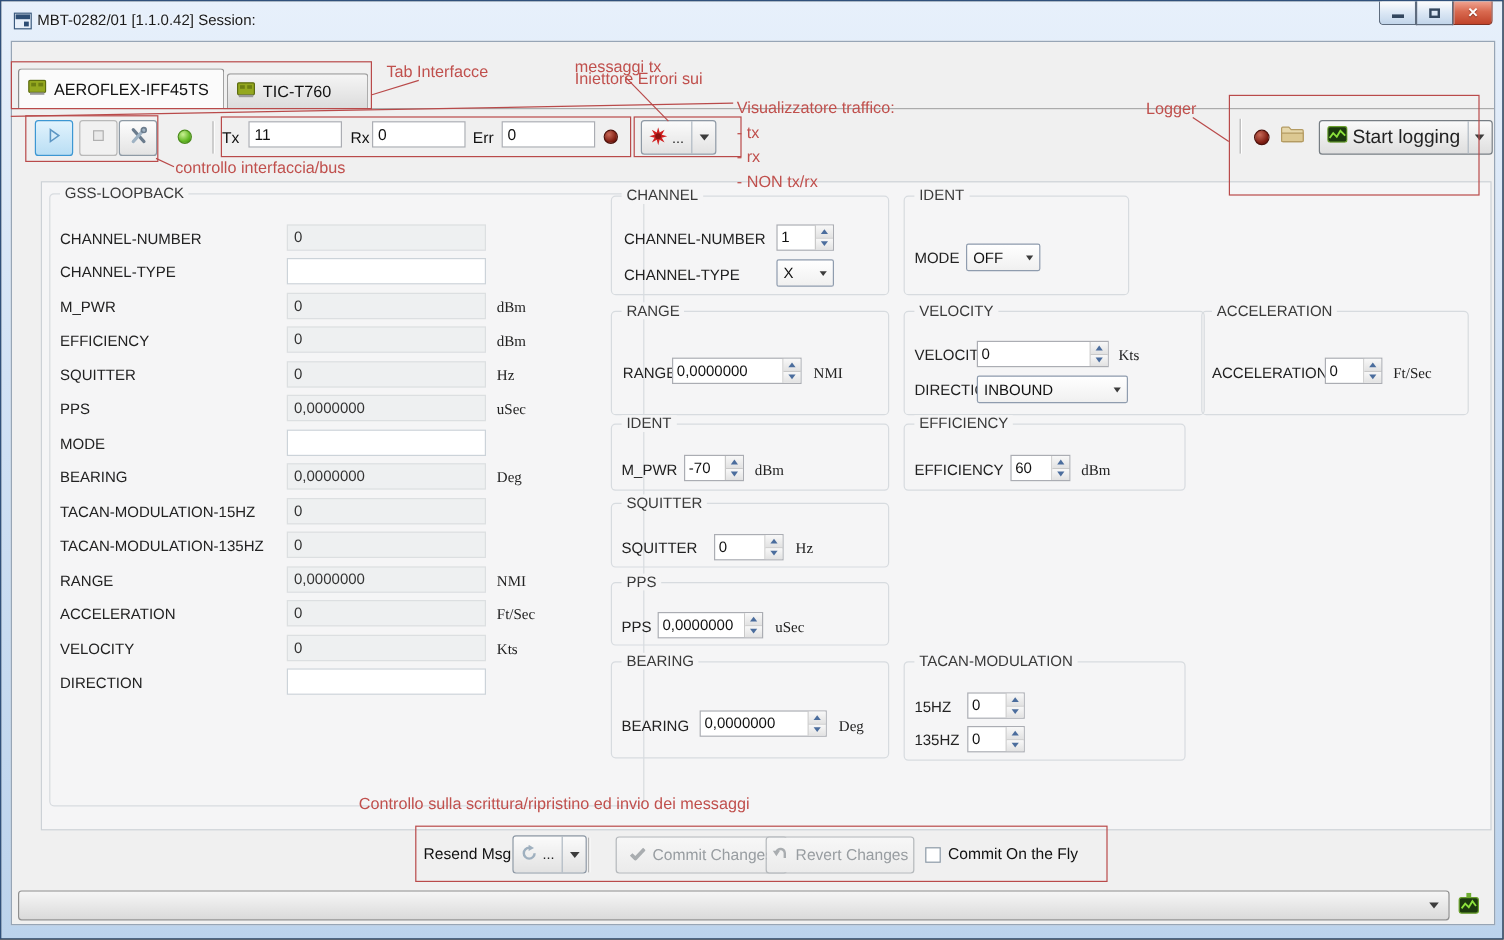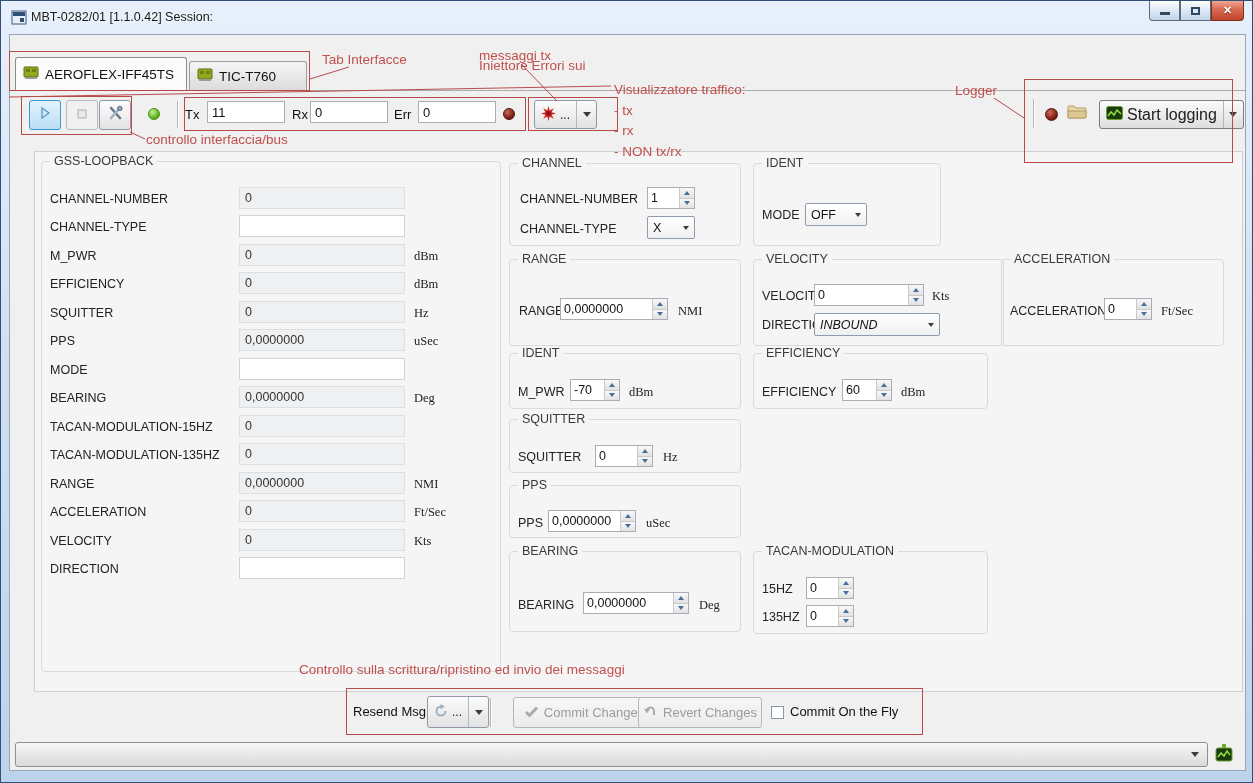--- a/index.html
+++ b/index.html
@@ -188,21 +188,21 @@
           </svg></span>
       <span>Start logging</span>
     </span>
     <span class="drop">
         <i class="carrow"></i>
       </span>
   </div>
 
   <div class="mainpanel"></div>
 
-  <div class="gbox" style="left:40px;top:160px;width:460px;height:511px;">
+  <div class="gbox" style="left:40px;top:160px;width:496px;height:511px;">
     <span class="gtitle">GSS-LOOPBACK</span>
     <div>
         <span class="flabel" style="left:8px;top:30px;">CHANNEL-NUMBER</span>
         <div class="rofield" style="left:197px;top:25px;width:166px;">0</div>
         <span class="funit" style="left:372px;top:30px;"></span>
       </div>
     <div>
         <span class="flabel" style="left:8px;top:58px;">CHANNEL-TYPE</span>
         <div class="rofield white" style="left:197px;top:53px;width:166px;"></div>
         <span class="funit" style="left:372px;top:58px;"></span>
@@ -313,21 +313,21 @@
     <span class="flabel" style="left:8px;top:29px;">VELOCITY</span>
     <div class="spin" style="left:60px;top:24px;width:110px;">
         <span class="spin-val">0</span>
         <span class="spin-btns">
           <i class="up"></i>
           <i class="dn"></i>
         </span>
       </div>
     <span class="funit" style="left:178px;top:29px;">Kts</span>
     <span class="flabel" style="left:8px;top:58px;">DIRECTION</span>
-    <div class="combo" style="left:60px;top:53px;width:126px;font-style:italic;">
+    <div class="combo" style="left:60px;top:53px;width:126px;">
         <span class="combo-val">INBOUND</span>
         <i class="carrow"></i>
       </div>
   </div>
 
   <div class="gbox" style="left:1000px;top:258px;width:223px;height:87px;">
     <span class="gtitle">ACCELERATION</span>
     <span class="flabel" style="left:8px;top:44px;">ACCELERATION</span>
     <div class="spin" style="left:102px;top:38px;width:48px;">
         <span class="spin-val">0</span>

